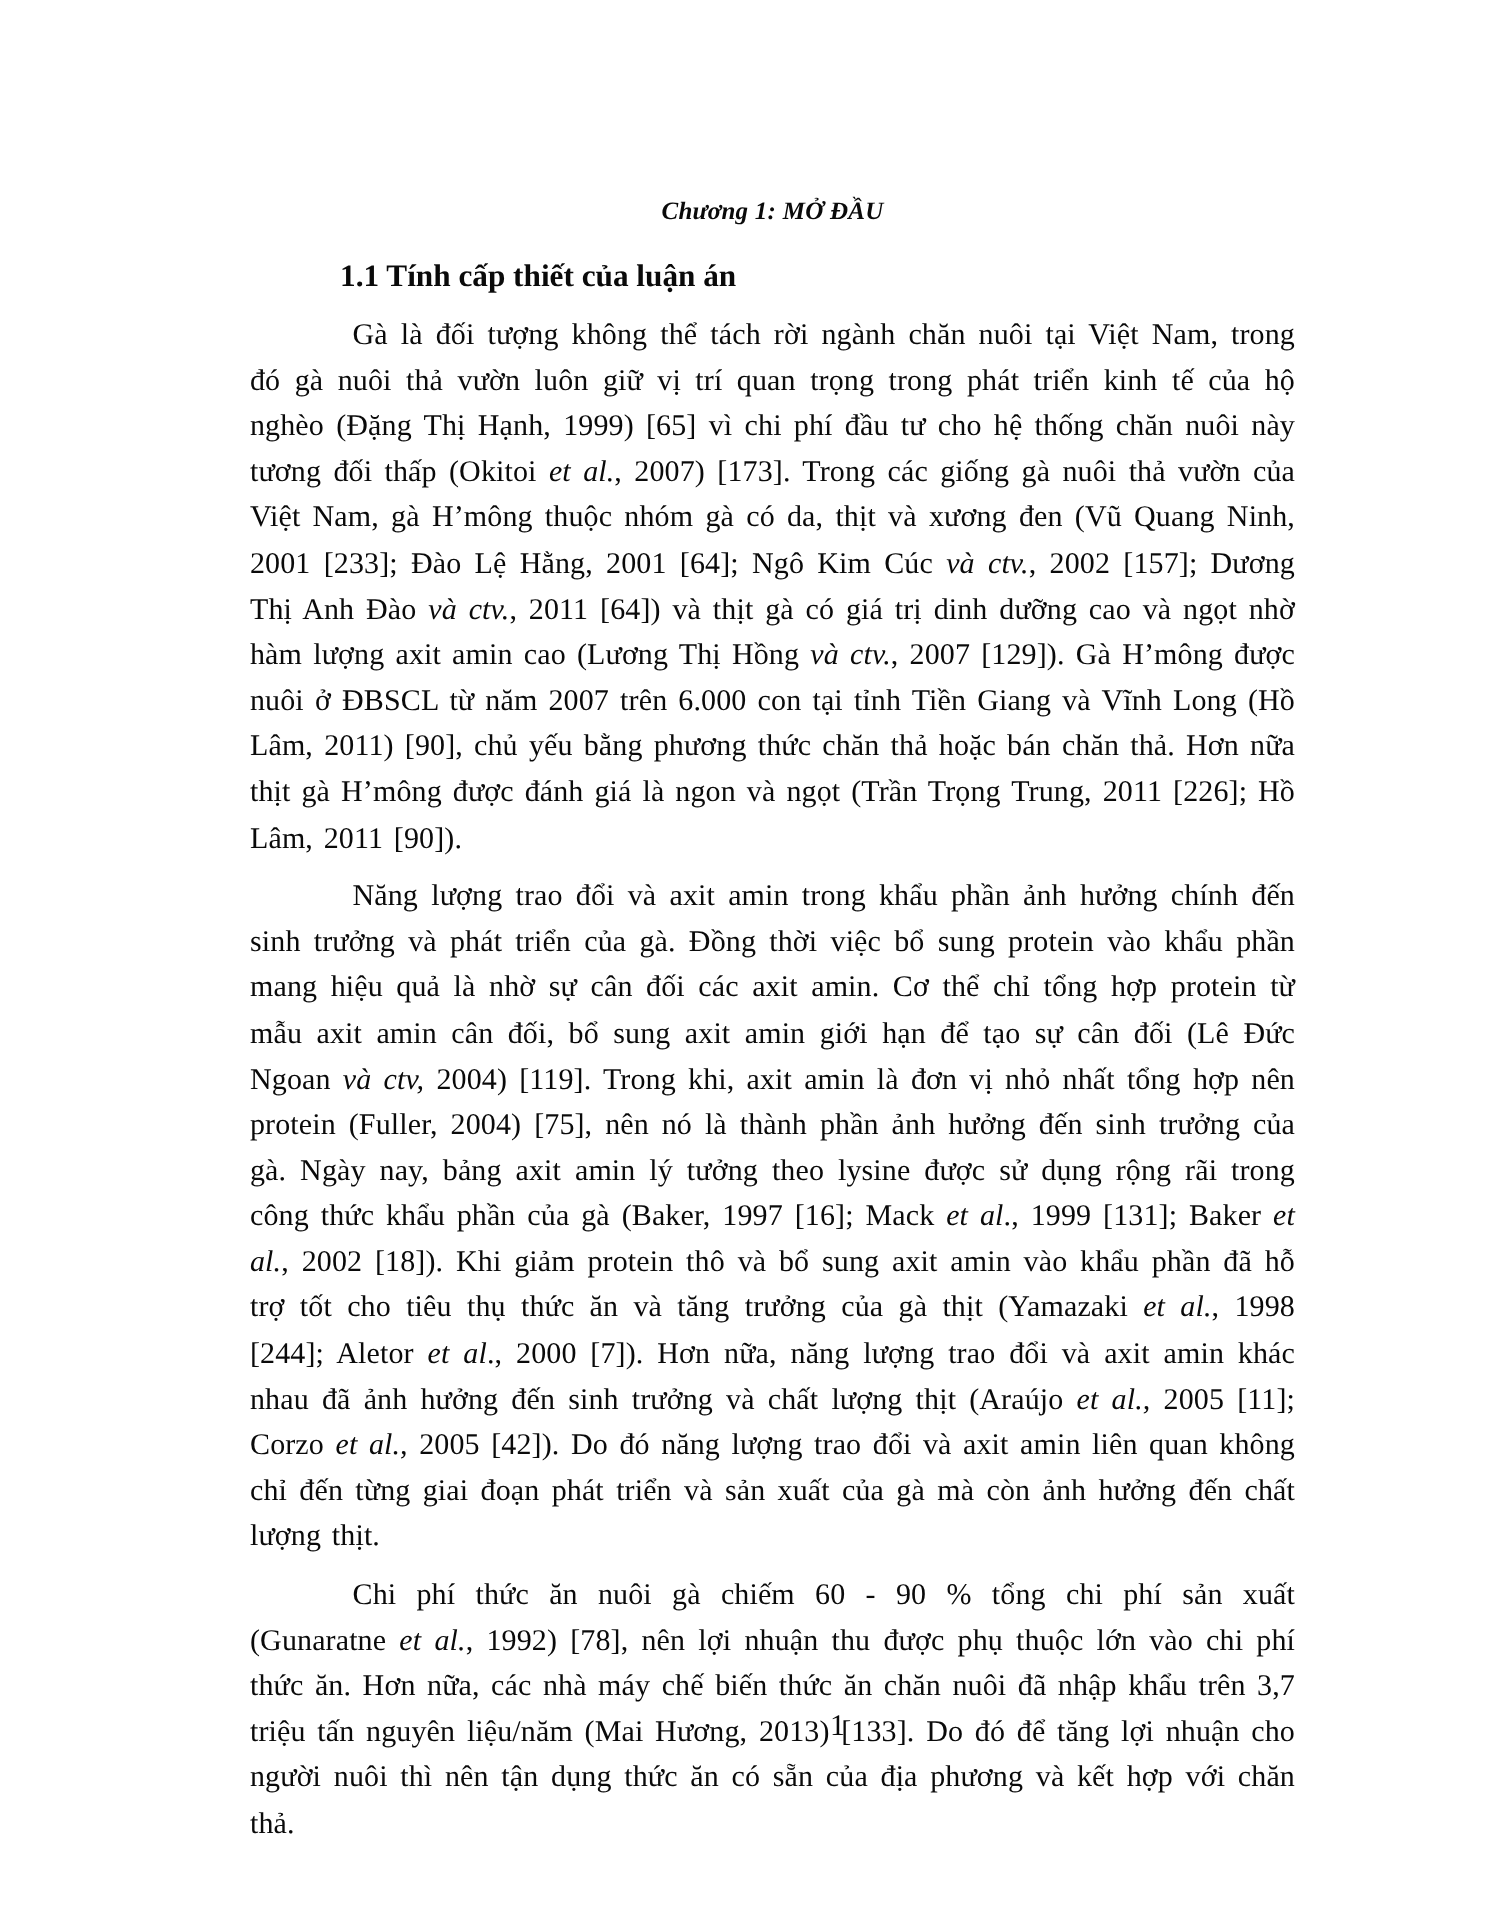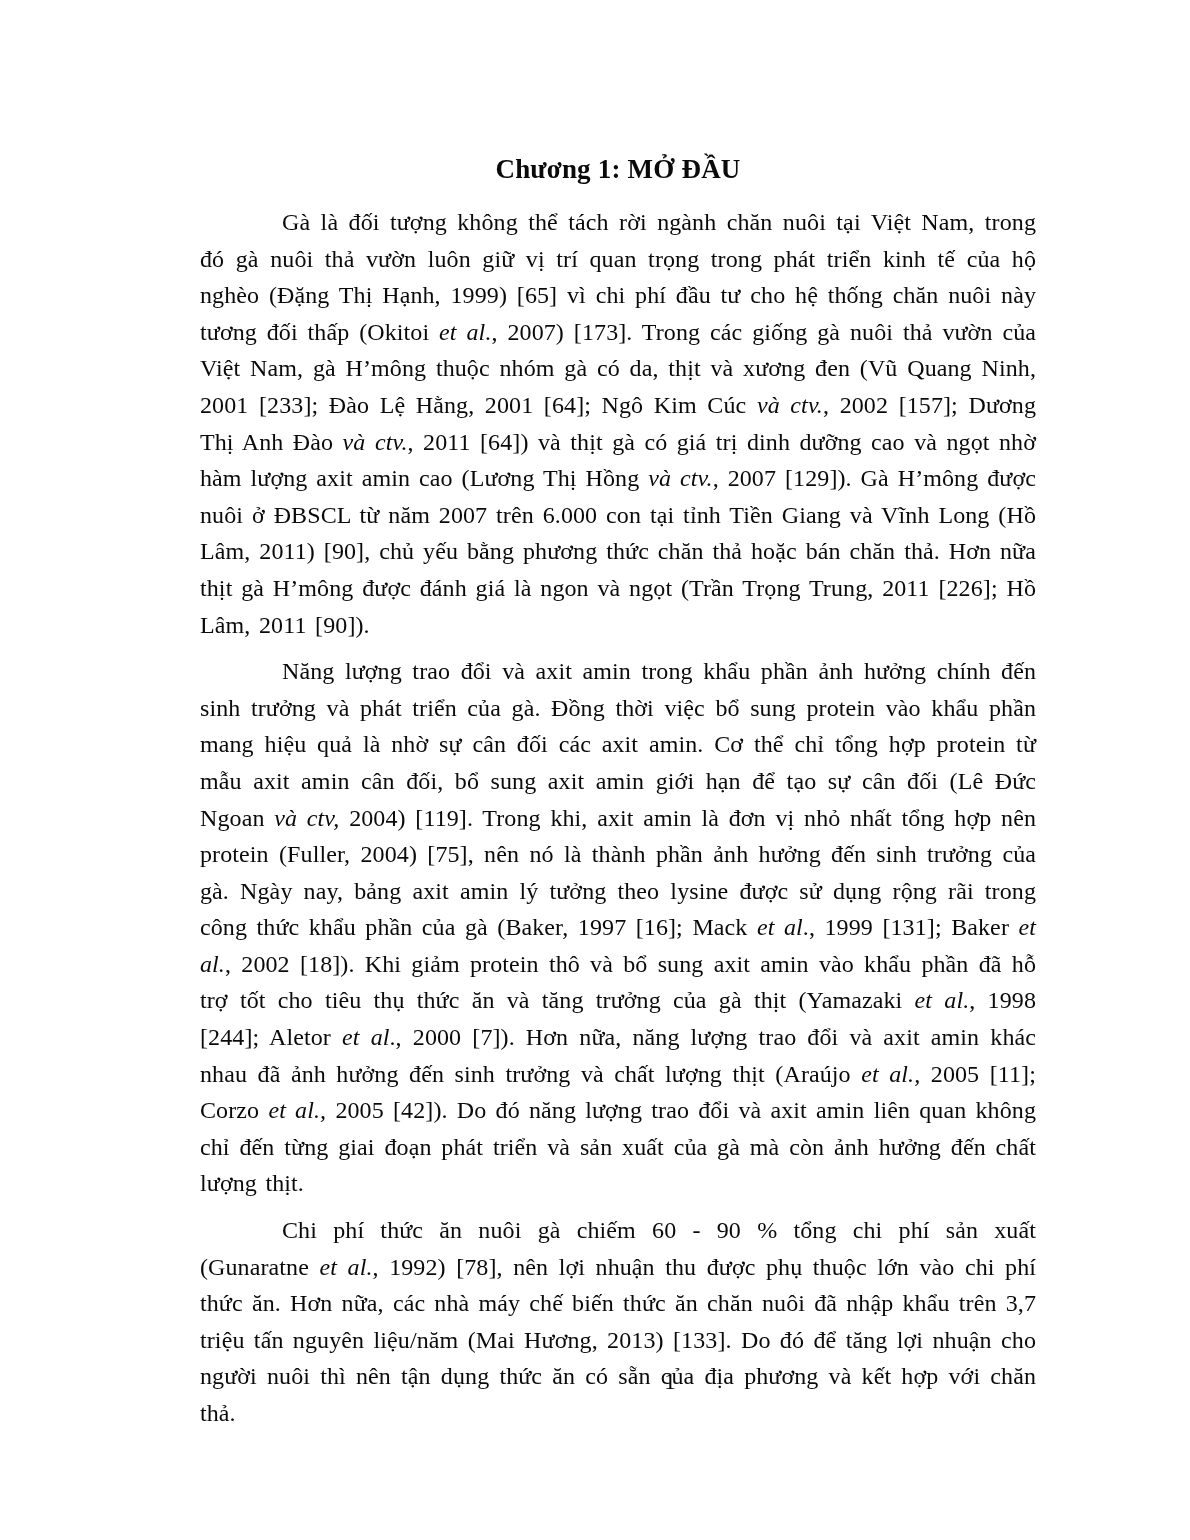--- a/index.html
+++ b/index.html
@@ -18,24 +18,25 @@
   }
   .content {
     position: absolute;
     left: 190px;
     top: 150px;
     width: 856px;
   }
   .doc-title {
     text-align: center;
     font-weight: bold;
-    font-size: 27px;
+    font-size: 20px;
     line-height: 38px;
     margin: 0 0 16px 0;
     letter-spacing: 0.2px;
+    font-style: italic;
   }
   .section-heading {
     font-weight: bold;
     font-size: 25px;
     line-height: 36px;
     margin: 0 0 4px 0;
     text-indent: 82px;
   }
   .para {
     margin: 10px;
@@ -58,20 +59,21 @@
     font-size: 24px;
     line-height: 30px;
   }
 </style>
 </head>
 <body>
 
 <div class="page">
   <div class="content">
     <h1 class="doc-title">Chương 1: MỞ ĐẦU</h1>
+    <h2 class="section-heading">1.1 Tính cấp thiết của luận án</h2>
     <div id="paragraphs">
         <p class="para"><span>Gà là đối tượng không thể tách rời ngành chăn nuôi tại Việt Nam, trong đó gà nuôi thả vườn luôn giữ vị trí quan trọng trong phát triển kinh tế của hộ nghèo (Đặng Thị Hạnh, 1999) [65] vì chi phí đầu tư cho hệ thống chăn nuôi này tương đối thấp (Okitoi </span><i>et al.</i><span>, 2007) [173]. Trong các giống gà nuôi thả vườn của Việt Nam, gà H’mông thuộc nhóm gà có da, thịt và xương đen (Vũ Quang Ninh, 2001 [233]; Đào Lệ Hằng, 2001 [64]; Ngô Kim Cúc </span><i>và ctv.</i><span>, 2002 [157]; Dương Thị Anh Đào </span><i>và ctv.</i><span>, 2011 [64]) và thịt gà có giá trị dinh dưỡng cao và ngọt nhờ hàm lượng axit amin cao (Lương Thị Hồng </span><i>và ctv.</i><span>, 2007 [129]). Gà H’mông được nuôi ở ĐBSCL từ năm 2007 trên 6.000 con tại tỉnh Tiền Giang và Vĩnh Long (Hồ Lâm, 2011) [90], chủ yếu bằng phương thức chăn thả hoặc bán chăn thả. Hơn nữa thịt gà H’mông được đánh giá là ngon và ngọt (Trần Trọng Trung, 2011 [226]; Hồ Lâm, 2011 [90]).</span></p>
         <p class="para"><span>Năng lượng trao đổi và axit amin trong khẩu phần ảnh hưởng chính đến sinh trưởng và phát triển của gà. Đồng thời việc bổ sung protein vào khẩu phần mang hiệu quả là nhờ sự cân đối các axit amin. Cơ thể chỉ tổng hợp protein từ mẫu axit amin cân đối, bổ sung axit amin giới hạn để tạo sự cân đối (Lê Đức Ngoan </span><i>và ctv,</i><span> 2004) [119]. Trong khi, axit amin là đơn vị nhỏ nhất tổng hợp nên protein (Fuller, 2004) [75], nên nó là thành phần ảnh hưởng đến sinh trưởng của gà. Ngày nay, bảng axit amin lý tưởng theo lysine được sử dụng rộng rãi trong công thức khẩu phần của gà (Baker, 1997 [16]; Mack </span><i>et al</i><span>., 1999 [131]; Baker </span><i>et al.</i><span>, 2002 [18]). Khi giảm protein thô và bổ sung axit amin vào khẩu phần đã hỗ trợ tốt cho tiêu thụ thức ăn và tăng trưởng của gà thịt (Yamazaki </span><i>et al.</i><span>, 1998 [244]; Aletor </span><i>et al</i><span>., 2000 [7]). Hơn nữa, năng lượng trao đổi và axit amin khác nhau đã ảnh hưởng đến sinh trưởng và chất lượng thịt (Araújo </span><i>et al.,</i><span> 2005 [11]; Corzo </span><i>et al.,</i><span> 2005 [42]). Do đó năng lượng trao đổi và axit amin liên quan không chỉ đến từng giai đoạn phát triển và sản xuất của gà mà còn ảnh hưởng đến chất lượng thịt.</span></p>
         <p class="para"><span>Chi phí thức ăn nuôi gà chiếm 60 - 90 % tổng chi phí sản xuất (Gunaratne </span><i>et al.</i><span>, 1992) [78], nên lợi nhuận thu được phụ thuộc lớn vào chi phí thức ăn. Hơn nữa, các nhà máy chế biến thức ăn chăn nuôi đã nhập khẩu trên 3,7 triệu tấn nguyên liệu/năm (Mai Hương, 2013) [133]. Do đó để tăng lợi nhuận cho người nuôi thì nên tận dụng thức ăn có sẵn của địa phương và kết hợp với chăn thả.</span></p>
       </div>
   </div>
   <div class="page-number">1</div>
 </div>
 
 </body></html>

